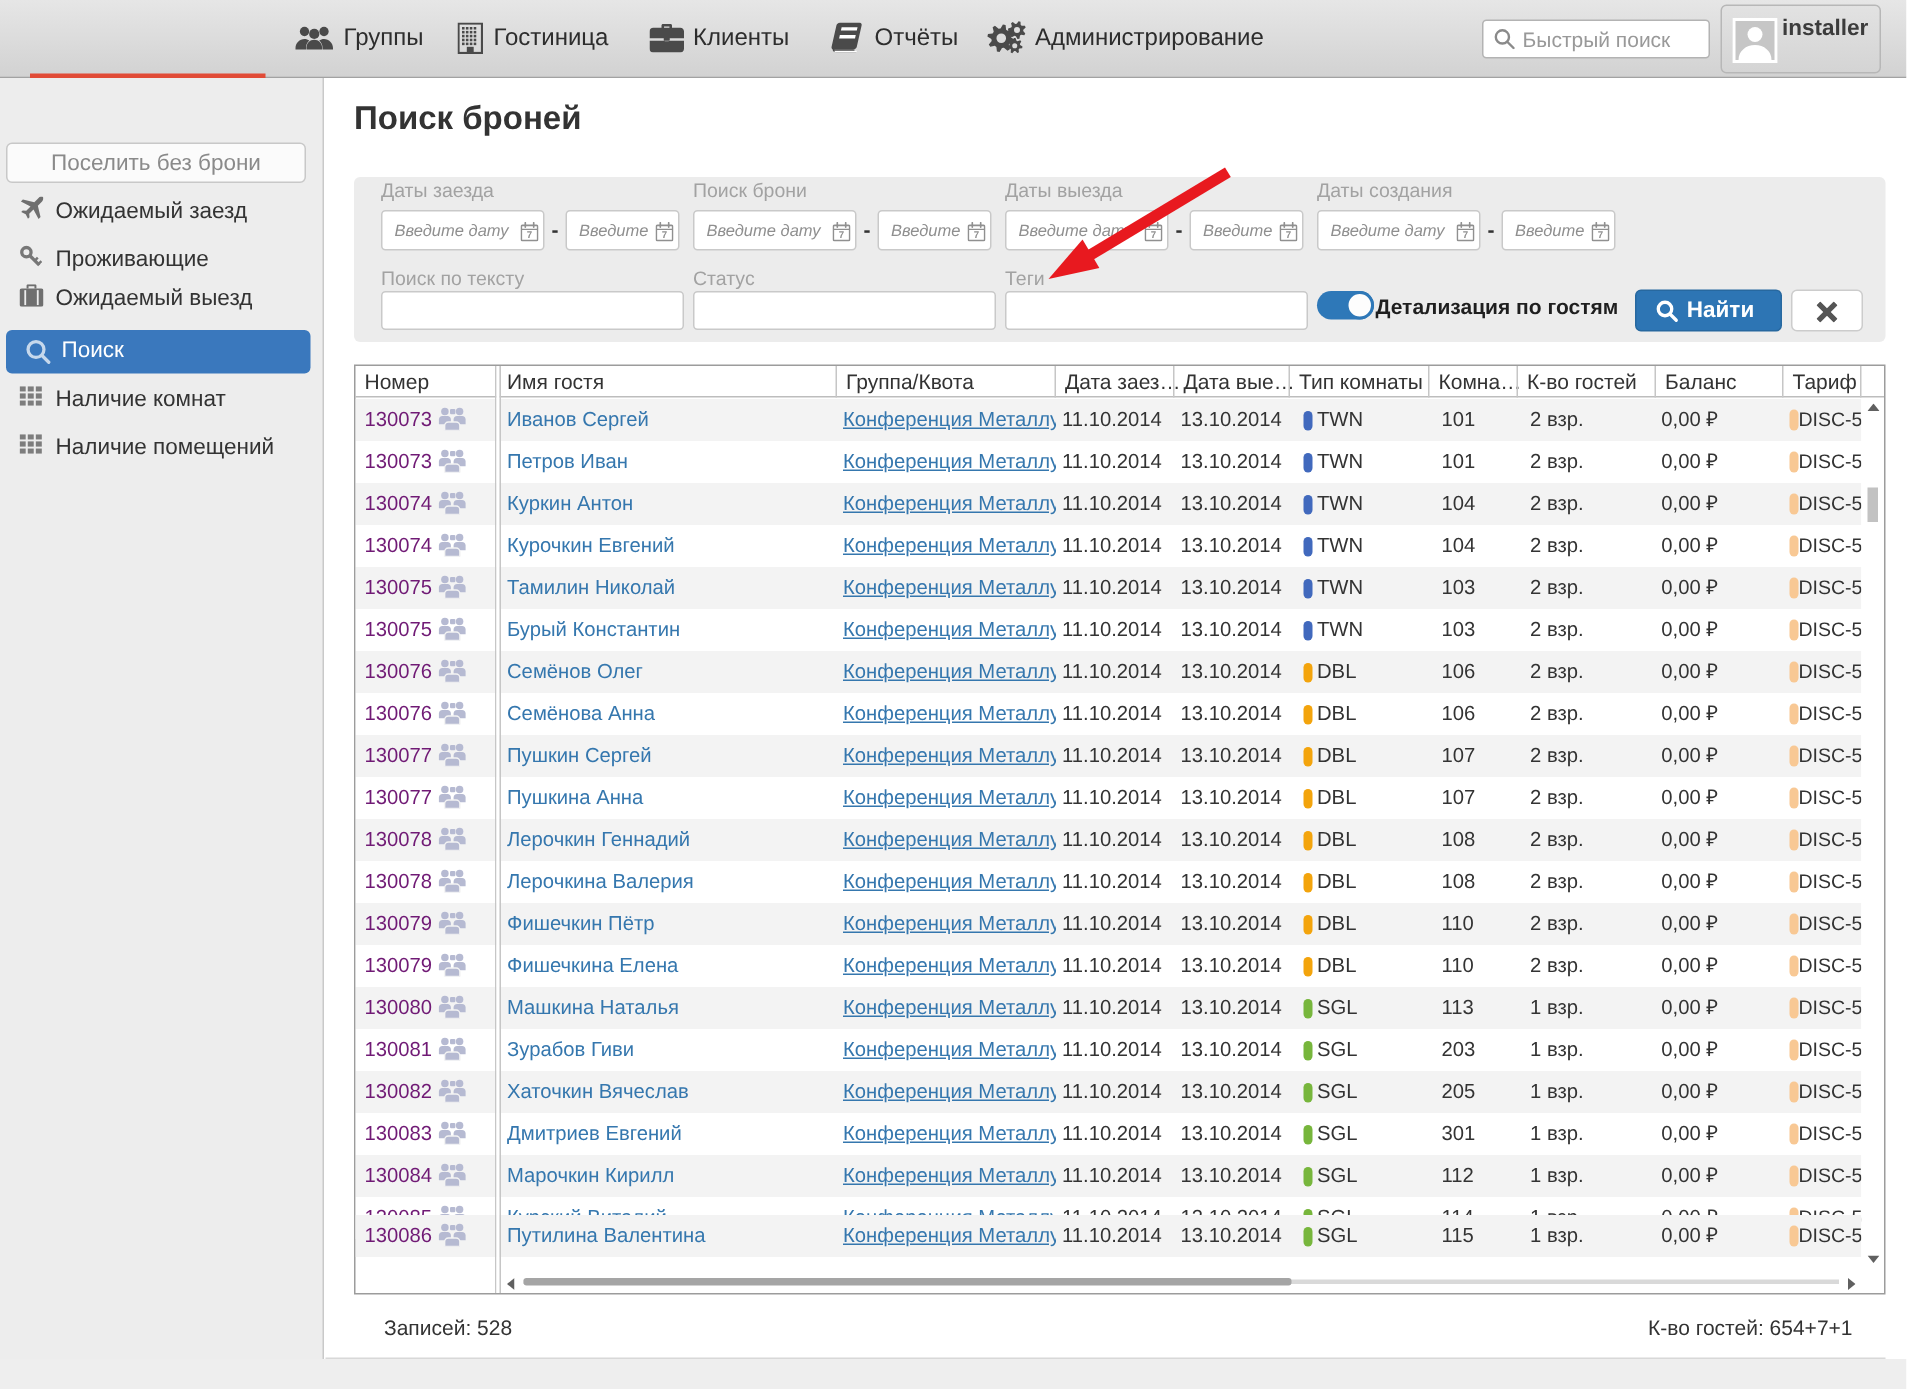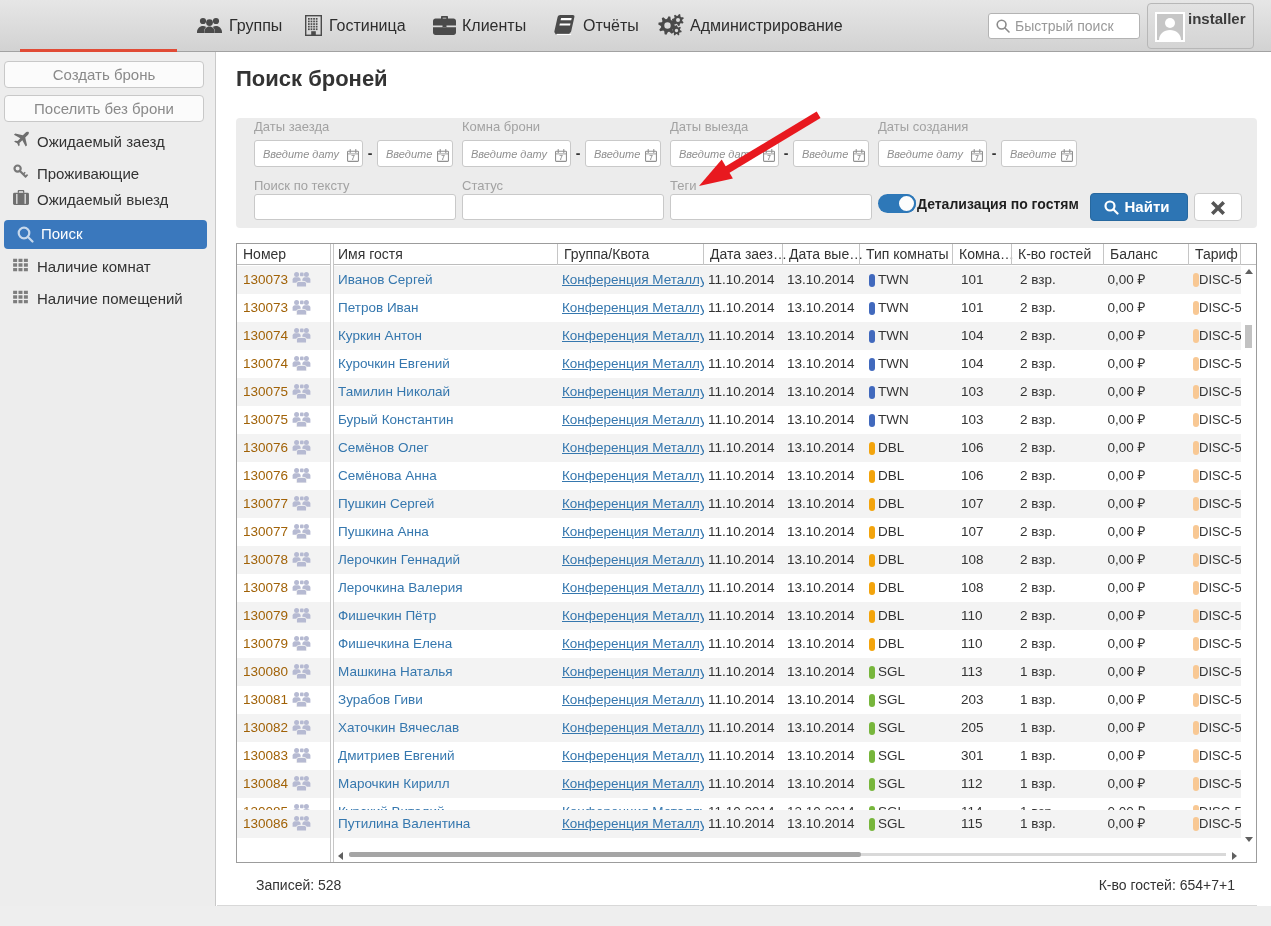--- a/index.html
+++ b/index.html
@@ -62,21 +62,21 @@
 
 #tbl { position:absolute; left:19px; top:191px; width:1021px; height:620px;
   border:1px solid #9c9c9c; background:#fff; }
 #thead { position:absolute; left:0; top:0; width:1019px; height:21px; border-bottom:1px solid #bdbdbd;
   font-size:14px; color:#333; }
 .hc { position:absolute; top:2px; white-space:nowrap; }
 .hb { position:absolute; top:0; width:1px; height:21px; background:#c6c6c6; }
 #rows { position:absolute; left:0; top:22px; width:1004px; height:582px; overflow:hidden; }
 .row { position:absolute; left:0; width:1004px; height:28px; font-size:13.5px; color:#333; line-height:28px; }
 .row span { position:absolute; white-space:nowrap; }
-.c-num { left:6px; color:#a16207; }
+.c-num { left:6px; color:#701a75; }
 .c-picon { left:55px; top:5px; line-height:0; }
 .c-name { left:101px; color:#3577ae; }
 .c-grp { left:325px; width:142px; height:28px; overflow:hidden; }
 .c-grp .grplink { position:static; color:#3577ae; text-decoration:underline; font-size:13.5px; }
 .c-d1 { left:471px; }
 .c-d2 { left:550px; }
 .c-bar { left:632px; top:8px; width:6px; height:13px; border-radius:3px; }
 .c-typ { left:641px; }
 .c-room { left:724px; }
 .c-g { left:783px; }
@@ -182,21 +182,20 @@
         <svg width="26" height="26" viewBox="0 0 26 26">
             <circle cx="13" cy="9" r="5" fill="#fff"></circle>
             <path d="M2 26c0-6 5-10 11-10s11 4 11 10z" fill="#fff"></path>
           </svg>
       </div>
       <div id="uname">installer</div>
     </div>
   </div>
 
   <div id="sidebar">
-    <div class="sbtn" style="top:9px">Создать бронь</div>
     <div class="sbtn" style="top:43px">Поселить без брони</div>
 
     <div class="mitem" style="top:73px">
       <span class="mi"><svg width="16" height="16" viewBox="0 0 17 17" fill="#6f6f6f">
             <path d="M16.6 0.4c.6.6.3 2.2-.6 3.1l-3 3 1.9 8.1-1.4 1.4-3.6-6.8-3 3 .2 2.5-1.1 1.1-1.6-3.2L1.2 11l1.1-1.1 2.5.2 3-3L1 3.5 2.4 2.1l8.1 1.9 3-3c.9-.9 2.5-1.2 3.1-.6z"></path>
           </svg></span>
       <span class="mt">Ожидаемый заезд</span>
     </div>
     <div class="mitem" style="top:105px">
       <span class="mi"><svg width="16" height="15" viewBox="0 0 16 15" fill="none" stroke="#777">
@@ -277,21 +276,21 @@
           <span class="ph">Введите</span>
           <span class="cal"><svg width="12" height="13" viewBox="0 0 12 13">
               <g fill="none" stroke="#909090" stroke-width="1.1">
                 <rect x="0.55" y="2.2" width="10.9" height="10.2" rx="0.8"></rect>
                 <path d="M3.2 0.5v3M8.8 0.5v3" stroke-linecap="round"></path>
                 <path d="M0.55 4.9h10.9" stroke-width="0.9"></path>
               </g>
               <text x="6" y="10.9" font-family="Liberation Sans,sans-serif" font-size="6.5" font-weight="bold" fill="#909090" text-anchor="middle">7</text>
             </svg></span>
         </div>
-      <div class="flab" style="left:226px;top:1px">Комна брони</div>
+      <div class="flab" style="left:226px;top:1px">Поиск брони</div>
 <div class="dinp" style="left:226px;top:22px;width:109px">
           <span class="ph">Введите дату</span>
           <span class="cal"><svg width="12" height="13" viewBox="0 0 12 13">
               <g fill="none" stroke="#909090" stroke-width="1.1">
                 <rect x="0.55" y="2.2" width="10.9" height="10.2" rx="0.8"></rect>
                 <path d="M3.2 0.5v3M8.8 0.5v3" stroke-linecap="round"></path>
                 <path d="M0.55 4.9h10.9" stroke-width="0.9"></path>
               </g>
               <text x="6" y="10.9" font-family="Liberation Sans,sans-serif" font-size="6.5" font-weight="bold" fill="#909090" text-anchor="middle">7</text>
             </svg></span>

